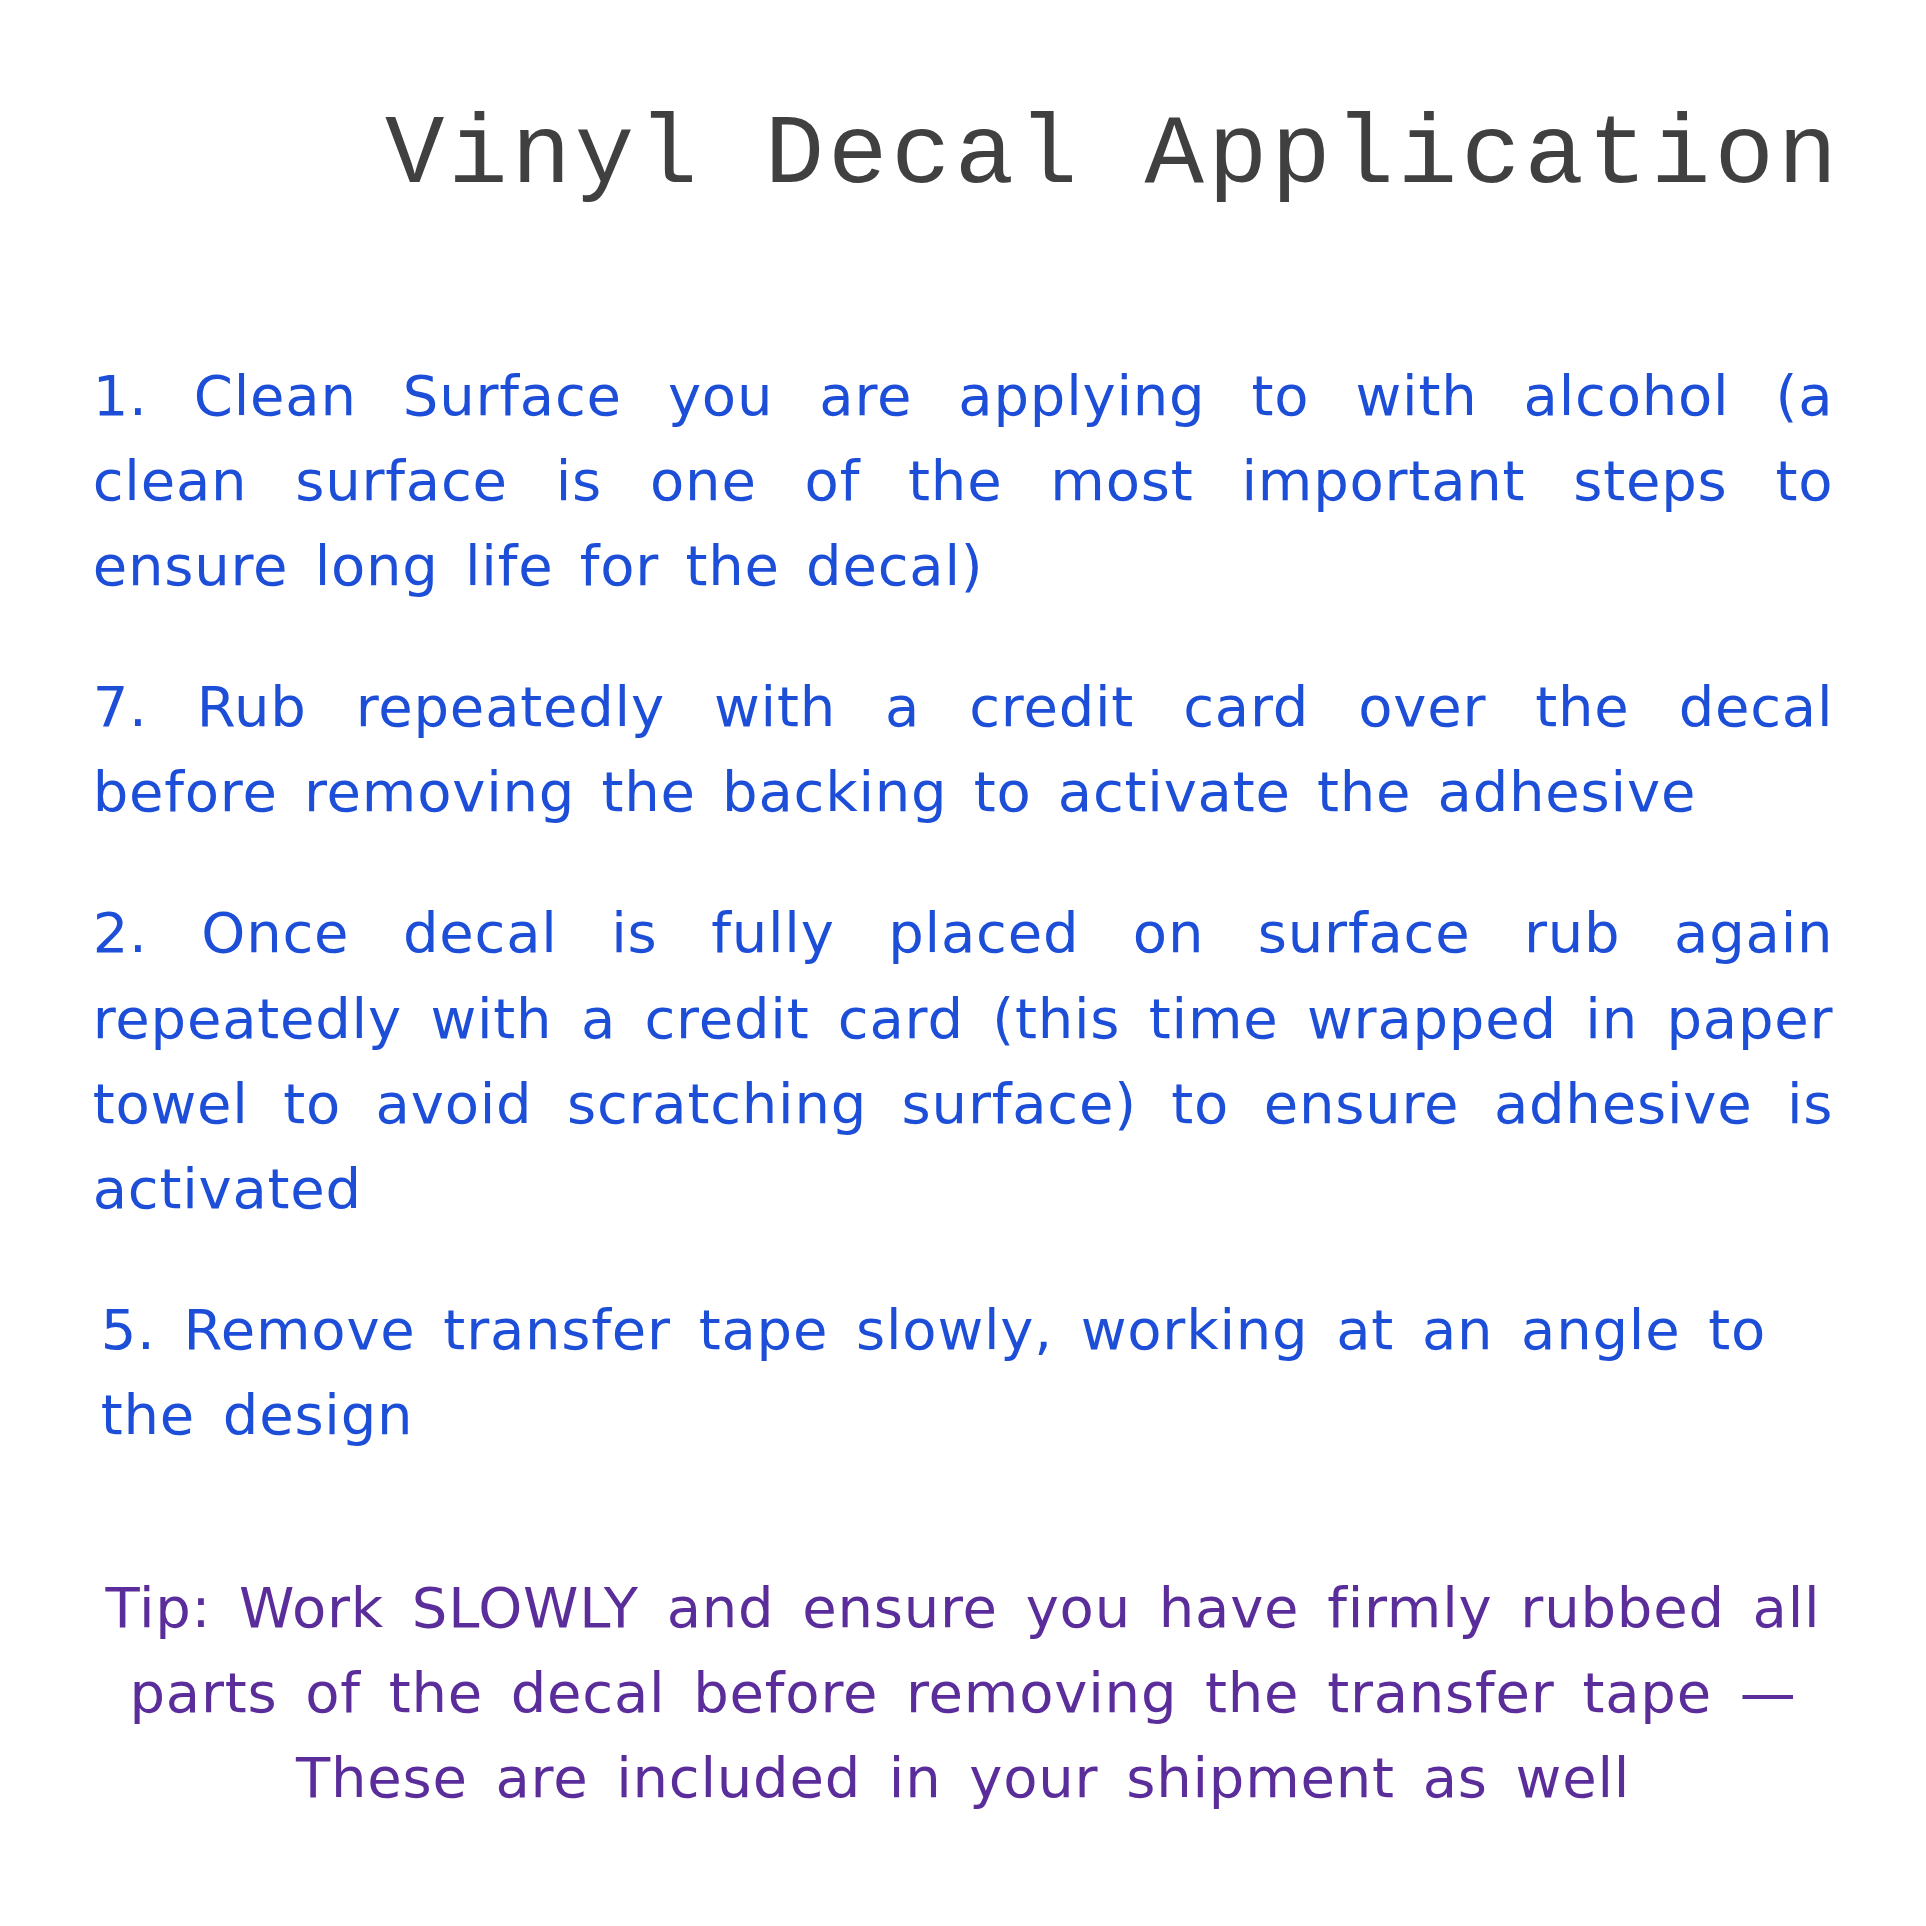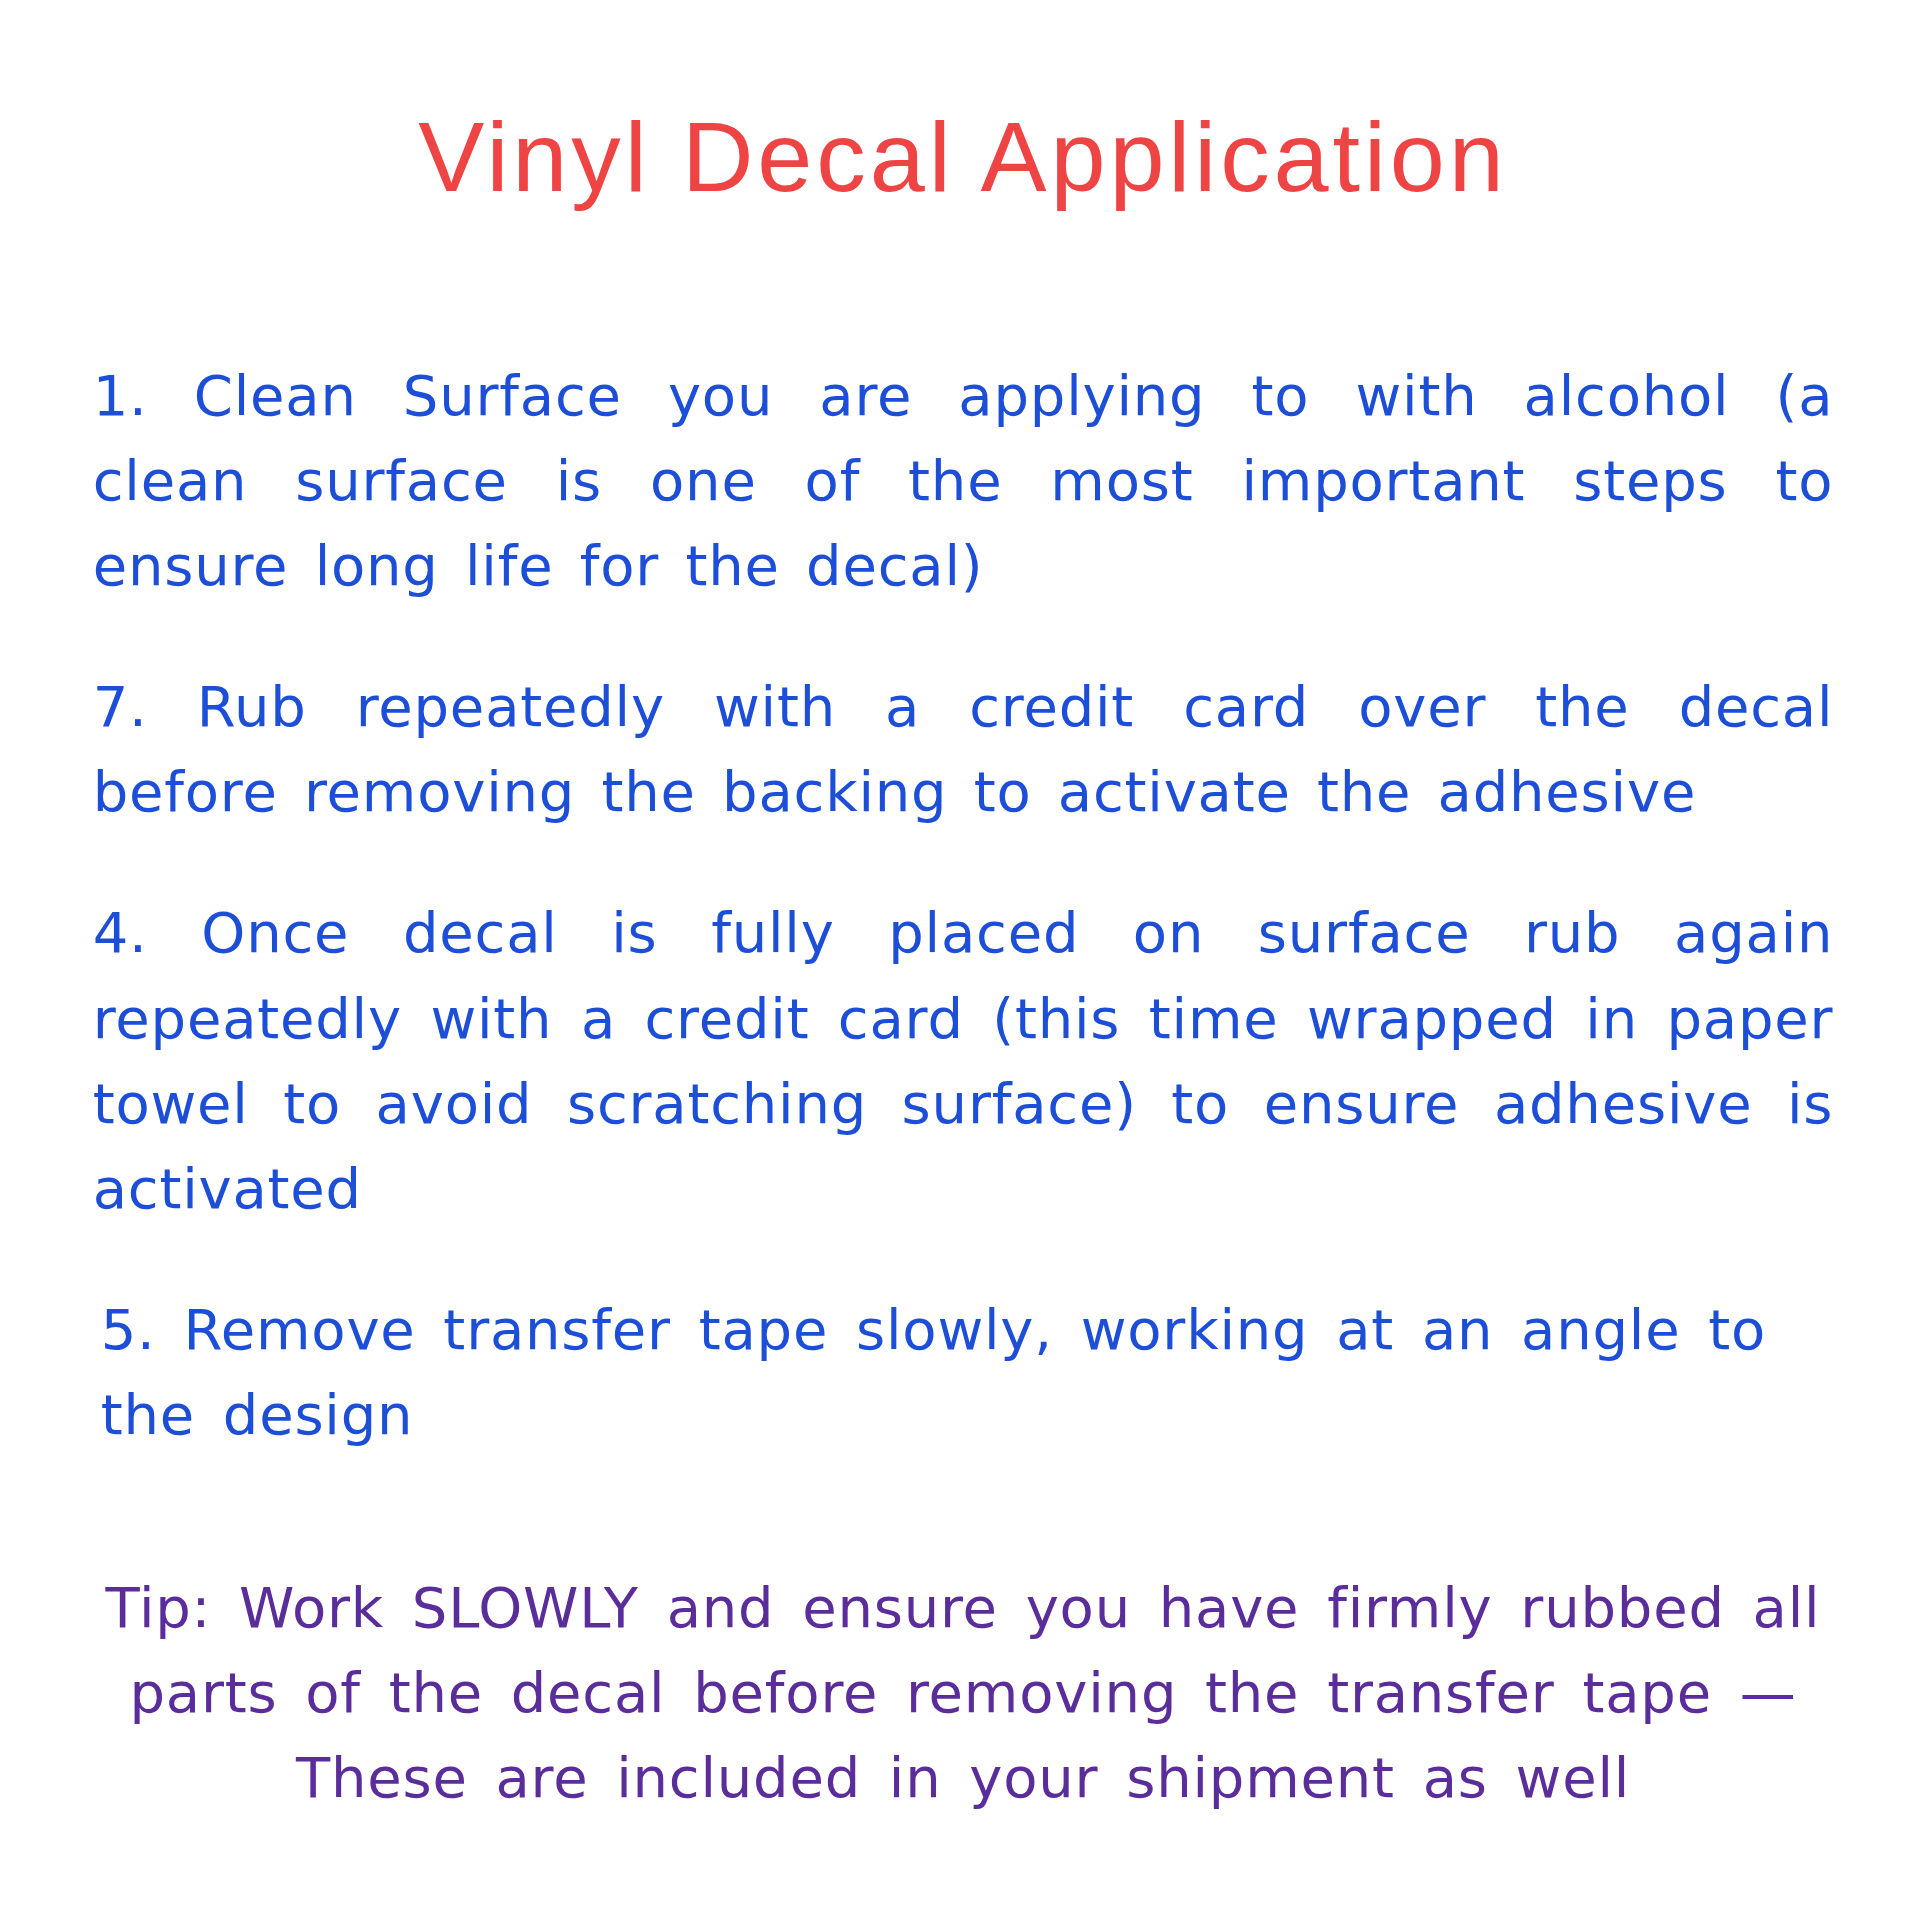--- a/index.html
+++ b/index.html
@@ -15,28 +15,28 @@
     overflow: hidden;
   }
   .page {
     box-sizing: border-box;
     width: 1926px;
     height: 1926px;
     padding: 69px 85px 46px 85px;
     background: #ffffff;
   }
   .doc-title {
-    text-align: center;
+    text-align: right;
     font-size: 99px;
     font-weight: 400;
     letter-spacing: 3.9px;
-    color: #ef4444;
+    color: #404040;
     margin: 31px 0 0 0;
     line-height: 1.15;
-    font-family: Liberation Sans, sans-serif;
+    font-family: Liberation Mono, monospace;
   }
   .steps {
     margin-top: 139px;
     padding: 0 7.7px;
   }
   .step {
     font-size: 56px;
     line-height: 1.52;
     color: #1d4ed8;
     text-align: justify;
@@ -68,20 +68,20 @@
 </head>
 <body>
 
 <div class="page">
 
   <h1 class="doc-title">Vinyl Decal Application</h1>
 
   <div class="steps">
     <p class="step">1. Clean Surface you are applying to with alcohol (a clean surface is one of the most important steps to ensure long life for the decal)</p>
     <p class="step">7. Rub repeatedly with a credit card over the decal before removing the backing to activate the adhesive</p>
-    <p class="step">4. Once decal is fully placed on surface rub again repeatedly with a credit card (this time wrapped in paper towel to avoid scratching surface) to ensure adhesive is activated</p>
+    <p class="step">2. Once decal is fully placed on surface rub again repeatedly with a credit card (this time wrapped in paper towel to avoid scratching surface) to ensure adhesive is activated</p>
     <p class="step step-5">5. Remove transfer tape slowly, working at an angle to the design</p>
   </div>
 
   <p class="tip">Tip: Work SLOWLY and ensure you have firmly rubbed all parts of the decal before removing the transfer tape — These are included in your shipment as well</p>
 
 </div>
 
 
 </body></html>

